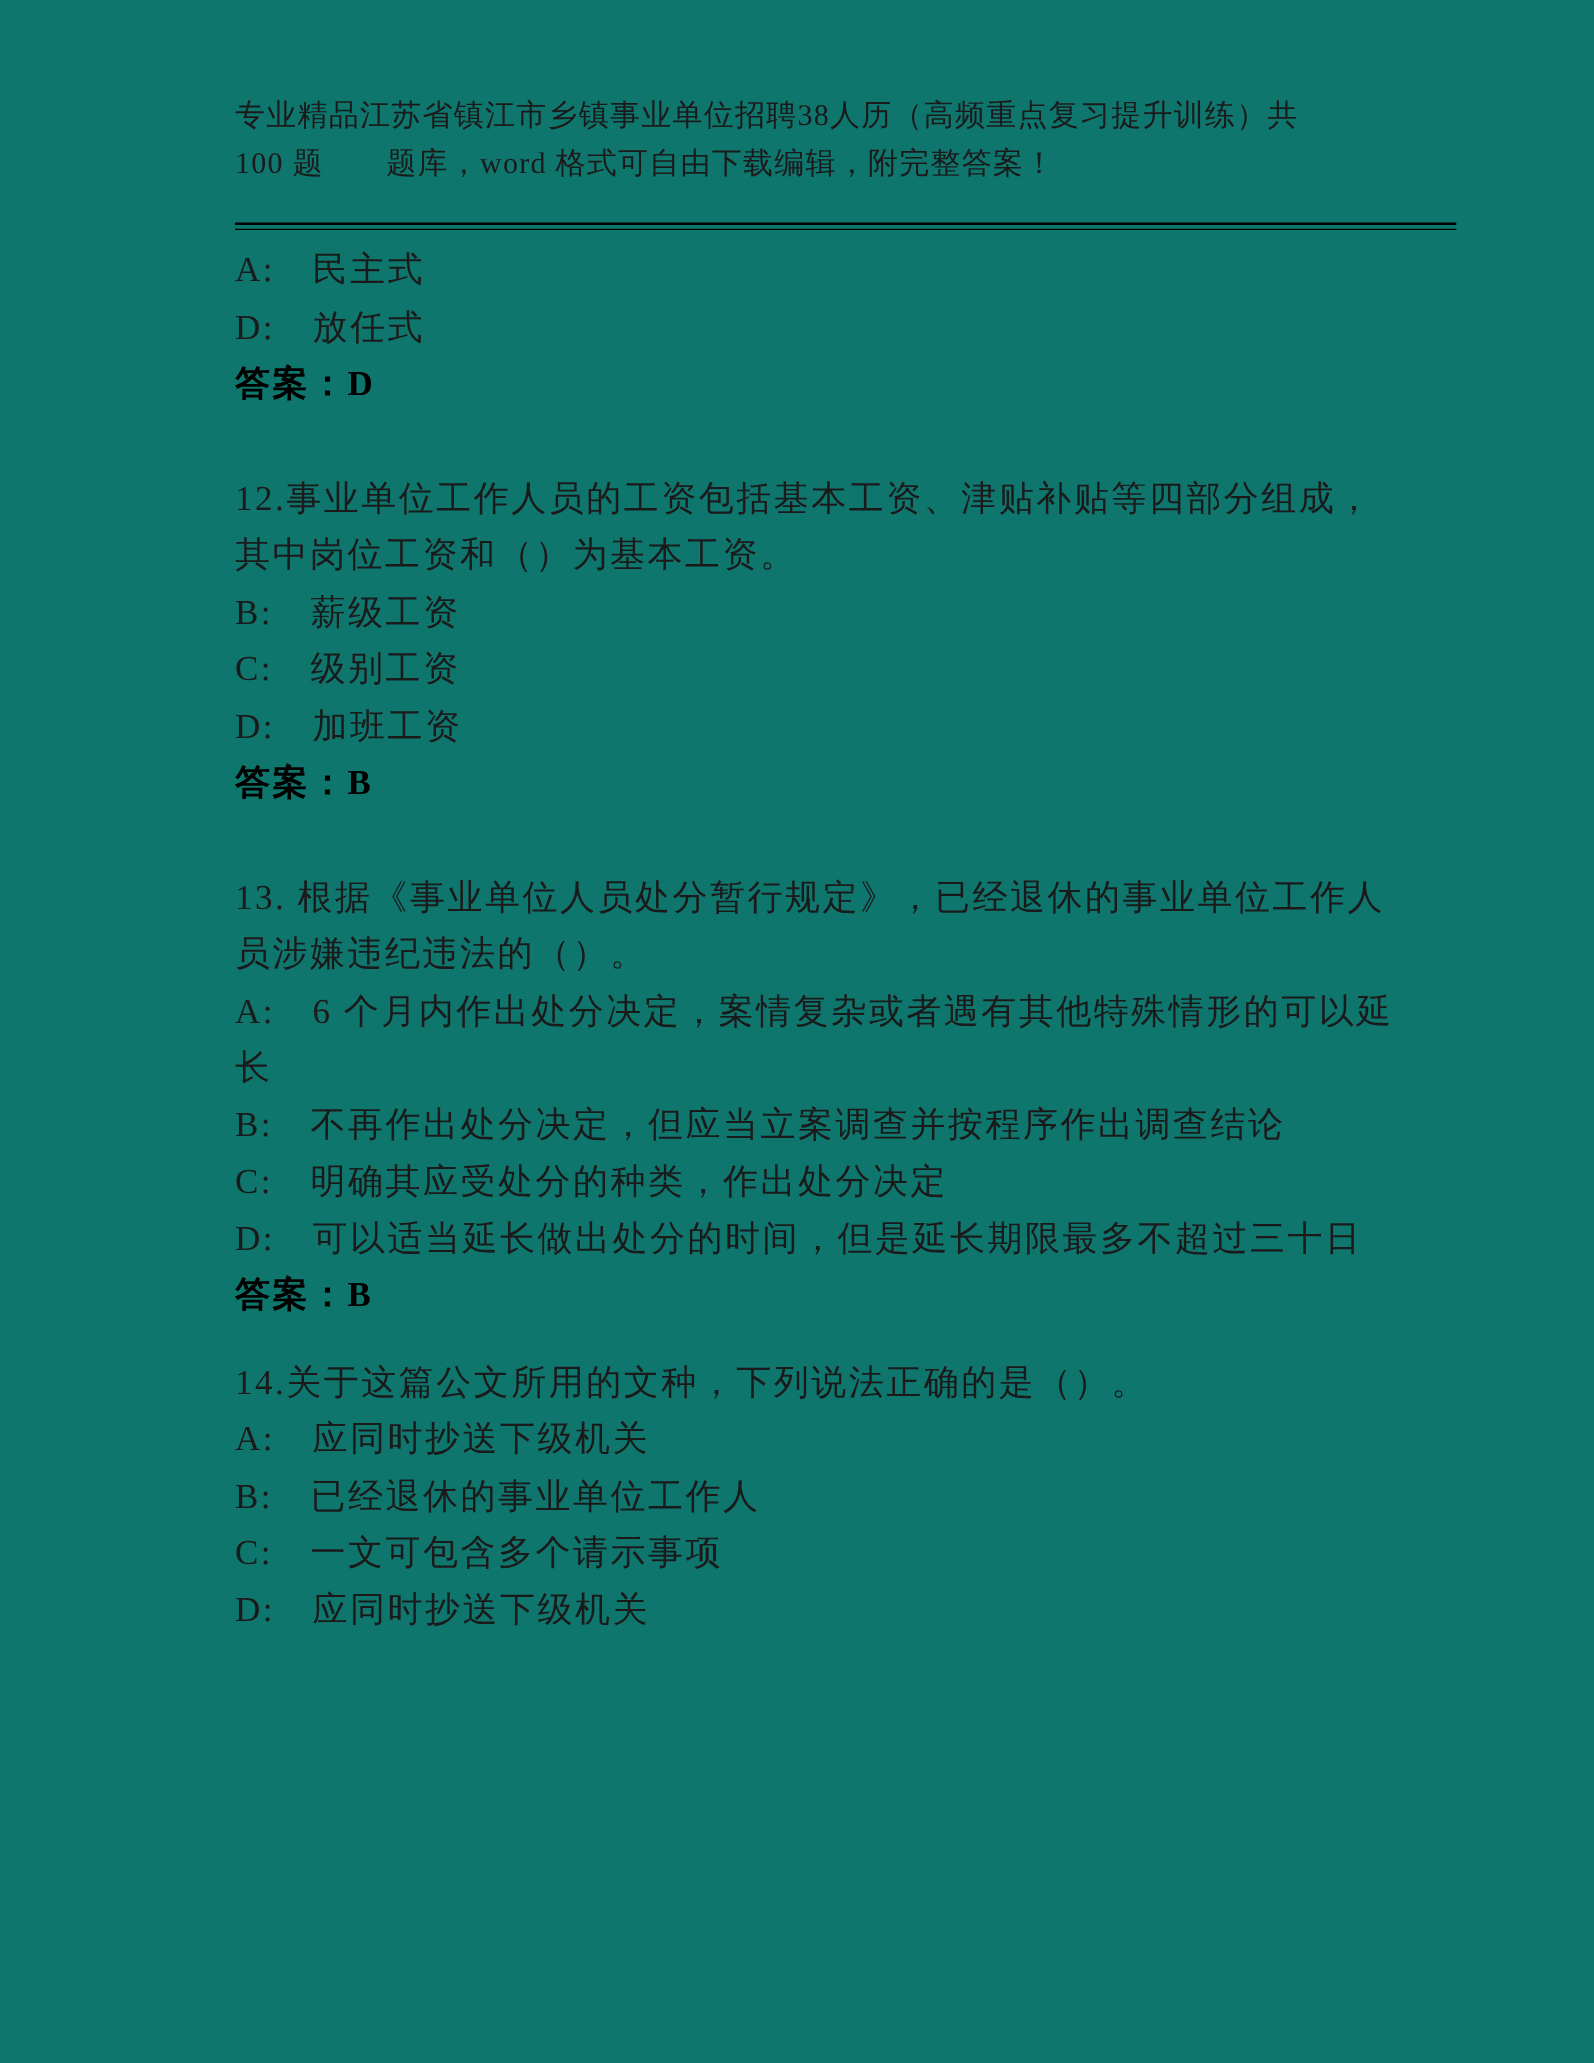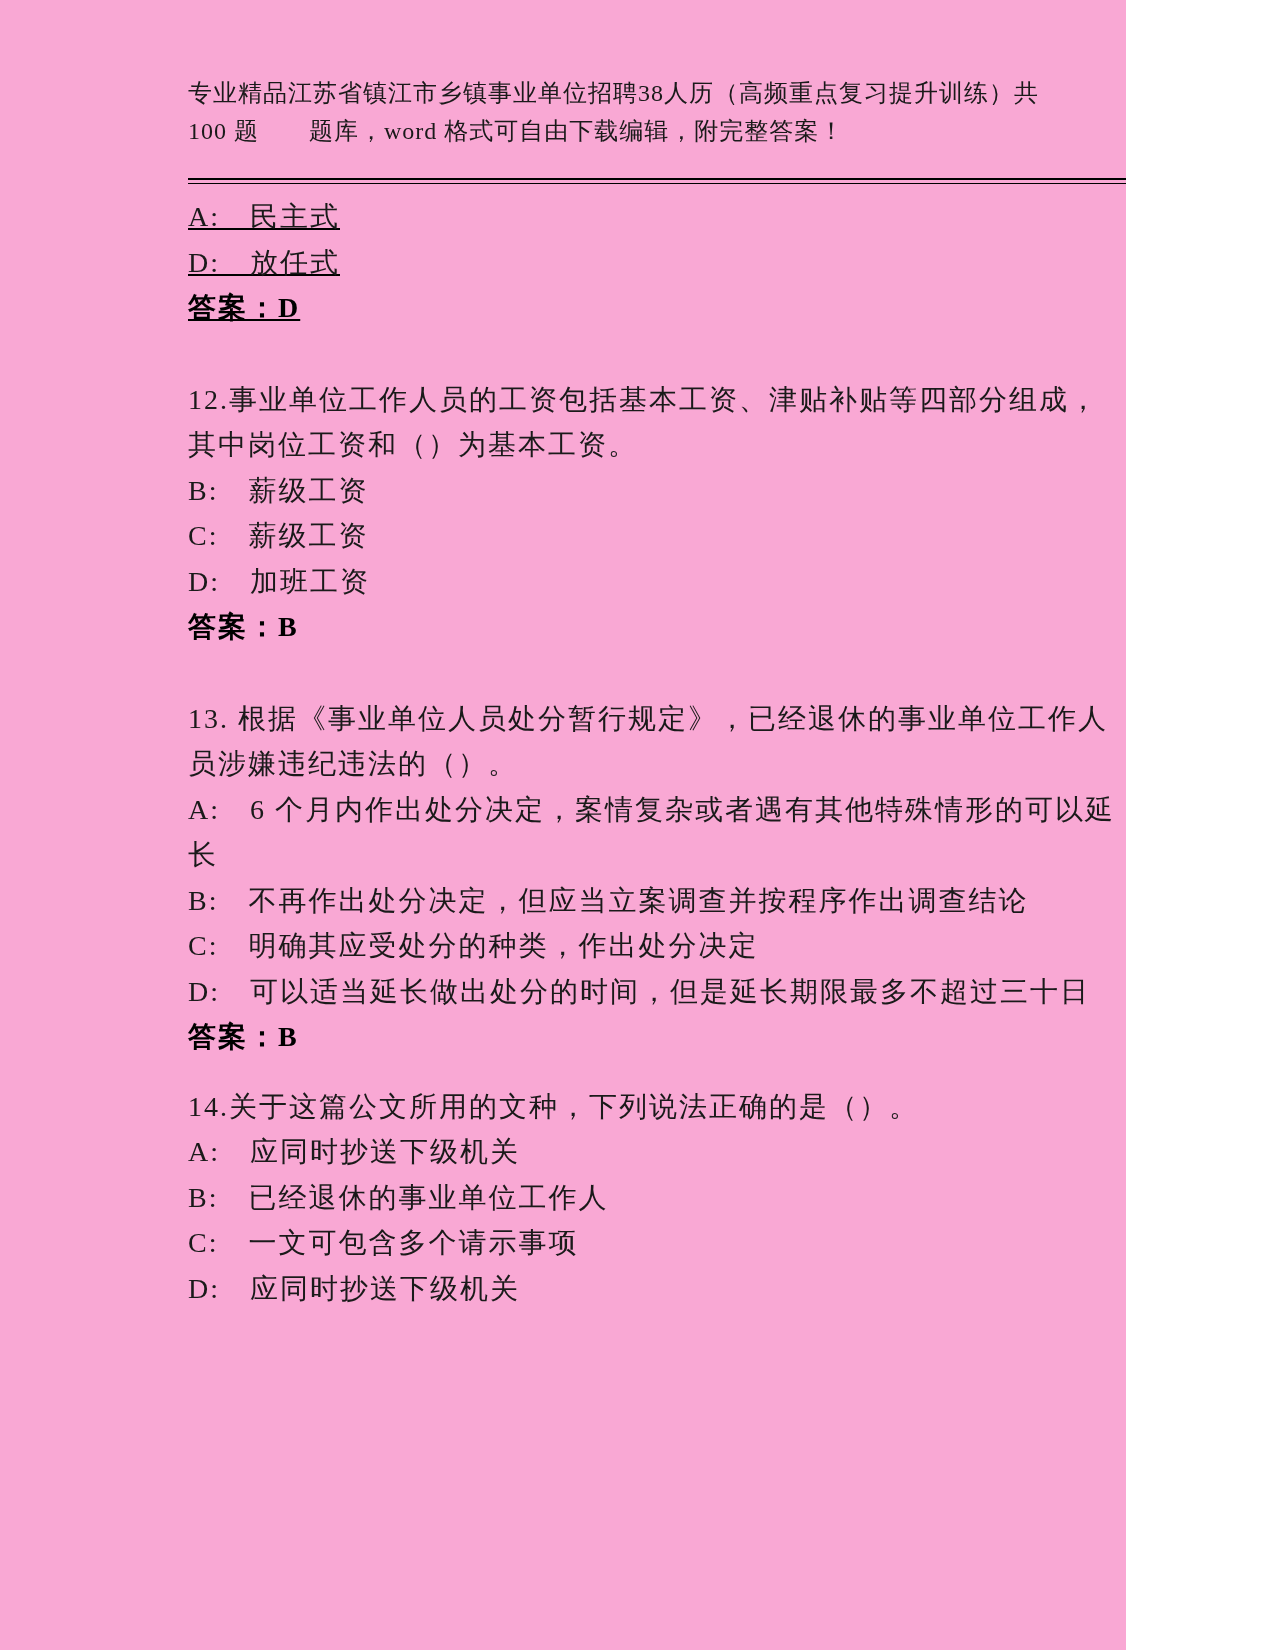--- a/index.html
+++ b/index.html
@@ -2,23 +2,23 @@
 <html><head>
 <meta charset="utf-8">
 <style>
   html, body {
     margin: 0;
     padding: 0;
     background: #ffffff;
   }
   .page {
     position: relative;
-    width: 1126px;
+    width: 1275px;
     height: 1650px;
-    background: #f9a8d4;
+    background: #0f766e;
     color: #000000;
     font-family: "Liberation Serif", "DejaVu Serif", serif;
     overflow: hidden;
   }
   .content {
     position: absolute;
     left: 188px;
     top: 0;
     width: 980px;
   }
@@ -42,21 +42,21 @@
     font-size: 28px;
     line-height: 45.5px;
     letter-spacing: 2px;
   }
   .doc-body p {
     margin: 0;
     white-space: pre-line;
     color: #1a1a1a;
   }
   .q { margin-top: 46px; }
-  .q.first { margin-top: 0; text-decoration: underline; }
+  .q.first { margin-top: 0; }
   .q.last  { margin-top: 24px; }
   .ans {
     font-weight: bold;
     color: #000000 !important;
   }
 </style>
 </head>
 <body>
 
 <div class="page">
@@ -76,21 +76,21 @@
       <section class="q first">
         <p>A:　民主式</p>
         <p>D:　放任式</p>
         <p class="ans">答案：D</p>
       </section>
 
       <section class="q">
         <p>12.事业单位工作人员的工资包括基本工资、津贴补贴等四部分组成，
 其中岗位工资和（）为基本工资。</p>
         <p>B:　薪级工资</p>
-        <p>C:　薪级工资</p>
+        <p>C:　级别工资</p>
         <p>D:　加班工资</p>
         <p class="ans">答案：B</p>
       </section>
 
       <section class="q">
         <p>13. 根据《事业单位人员处分暂行规定》，已经退休的事业单位工作人
 员涉嫌违纪违法的（）。</p>
         <p>A:　6 个月内作出处分决定，案情复杂或者遇有其他特殊情形的可以延
 长</p>
         <p>B:　不再作出处分决定，但应当立案调查并按程序作出调查结论</p>

